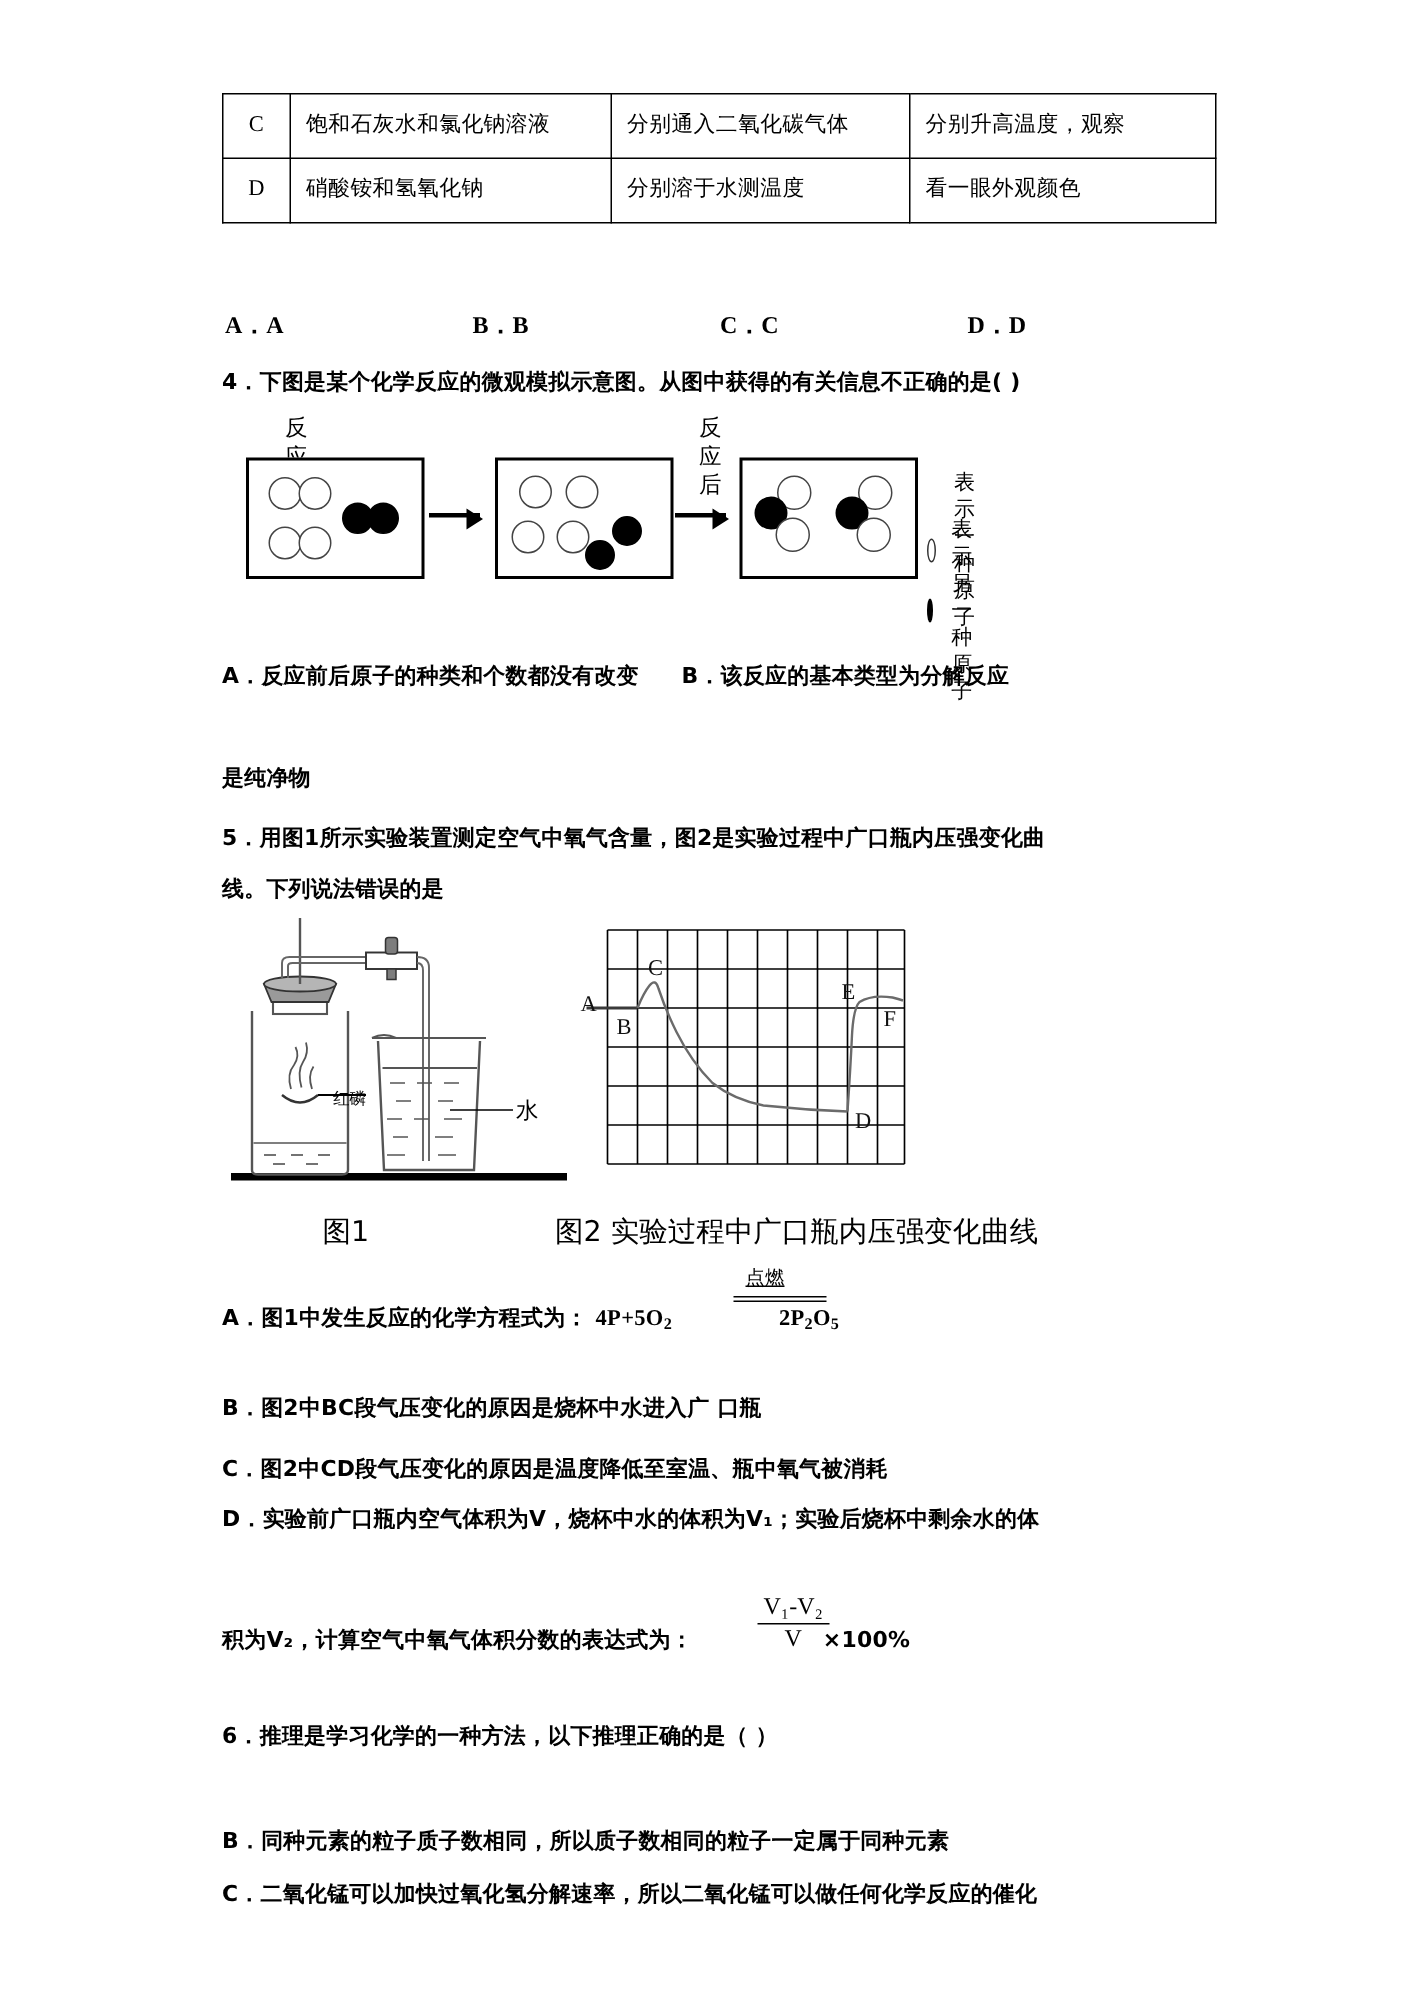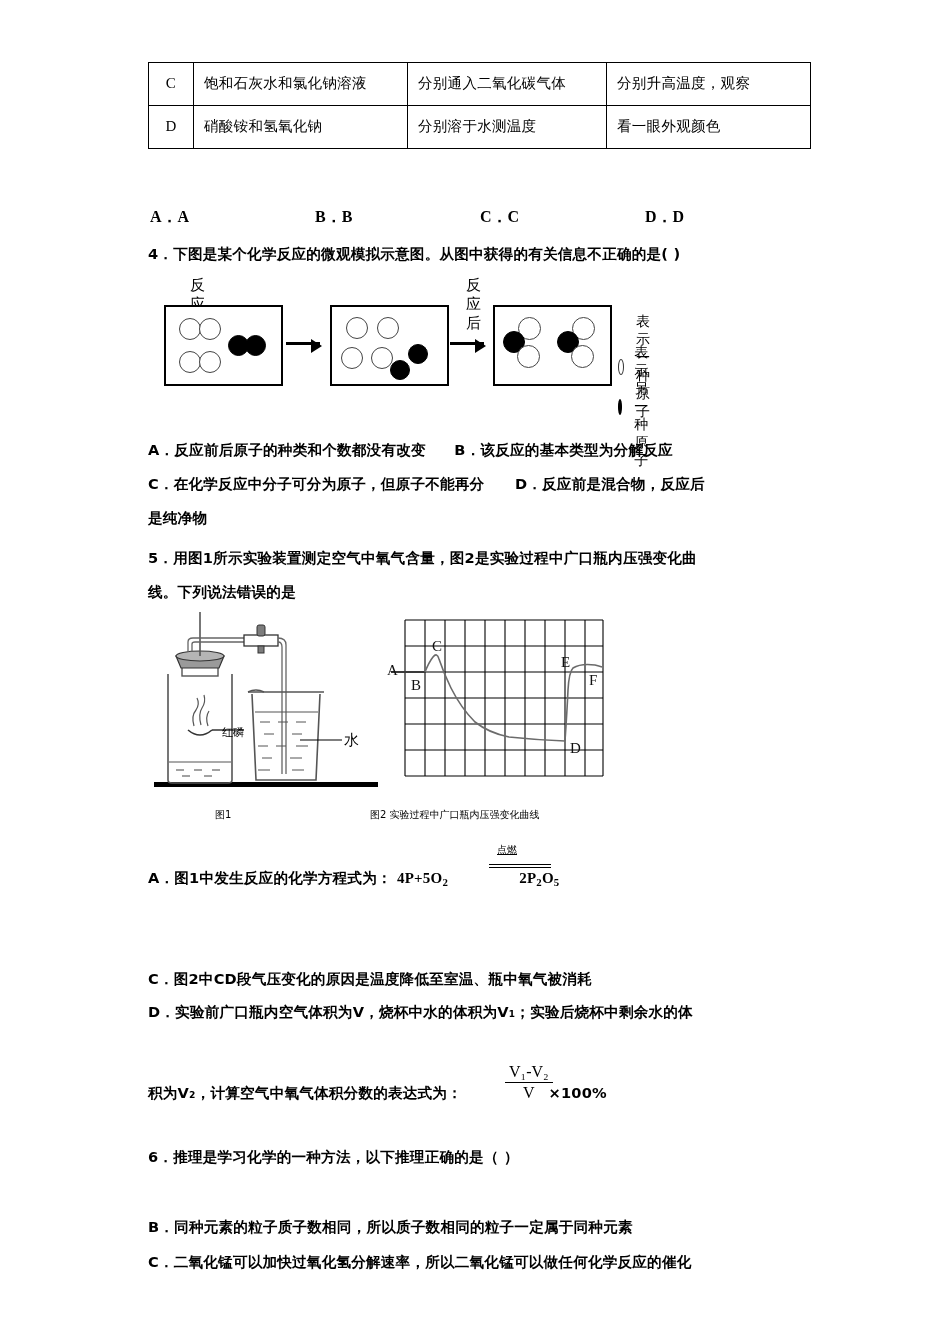--- a/index.html
+++ b/index.html
@@ -127,28 +127,28 @@
     position: absolute;
     font-family: "Liberation Serif", serif;
     font-size: 15px;
     color: #111;
   }
 
   
   .cap {
     position: absolute;
     font-family: "DejaVu Sans", sans-serif;
-    font-size: 10px;
+    font-size: 19px;
   }
 
   
   .eq-over {
     position: absolute;
     font-family: "DejaVu Sans", sans-serif;
-    font-size: 10px;
+    font-size: 13px;
     font-weight: normal;
     text-decoration: underline;
   }
   .eq-rule {
     position: absolute;
     border-top: 1.2px solid #000;
     border-bottom: 1.2px solid #000;
     height: 2px;
   }
   sub { font-size: 0.72em; vertical-align: -0.26em; }
@@ -241,25 +241,20 @@
     <div class="legend-row" style="left:468px; top:68px;">
       <div class="sw filled"></div>
       <span>表示另一种原子</span>
     </div>
   </div>
 
   <div class="line" style="left:148px; top:441px;">
     <span>A．反应前后原子的种类和个数都没有改变</span>
     <span style="display:inline-block; width:18px;"></span>
     <span>B．该反应的基本类型为分解反应</span>
-  </div>
-  <div class="line" style="left:148px; top:475px;">
-    <span>C．在化学反应中分子可分为原子，但原子不能再分</span>
-    <span style="display:inline-block; width:20px;"></span>
-    <span>D．反应前是混合物，反应后</span>
   </div>
   <div class="line" style="left:148px; top:509px;">是纯净物</div>
 
   <div class="line" style="left:148px; top:549px;text-align:right;">5．用图1所示实验装置测定空气中氧气含量，图2是实验过程中广口瓶内压强变化曲</div>
   <div class="line" style="left:148px; top:583px;">线。下列说法错误的是</div>
 
   <div class="fig1">
     <svg width="228" height="190" viewBox="0 0 228 190">
 
       <rect x="2" y="170" width="224" height="5" fill="#000"></rect>
@@ -375,20 +370,21 @@
       <span>4P+5O</span><sub>2</sub>
     </span>
     <span style="display:inline-block; width:62px;"></span>
     <span style="font-family:'Liberation Serif',serif; font-weight:bold; font-size:15px;">
       <span>2P</span><sub>2</sub><span>O</span><sub>5</sub>
     </span>
   </div>
   <div class="eq-over" style="left:497px; top:843px;">点燃</div>
   <div class="eq-rule" style="left:489px; top:864px; width:62px;"></div>
 
+  <div class="line" style="left:148px; top:929px;">B．图2中BC段气压变化的原因是烧杯中水进入广 口瓶</div>
   <div class="line" style="left:148px; top:970px;">C．图2中CD段气压变化的原因是温度降低至室温、瓶中氧气被消耗</div>
   <div class="line" style="left:148px; top:1003px;">D．实验前广口瓶内空气体积为V，烧杯中水的体积为V₁；实验后烧杯中剩余水的体</div>
 
   <div class="line" style="left:148px; top:1084px;">
     <span>积为V₂，计算空气中氧气体积分数的表达式为：</span>
     <span style="display:inline-block; width:76px;"></span>
     <span>×100%</span>
   </div>
   <div class="frac" style="left:505px; top:1063px;">
     <div class="num">V₁-V₂</div>

